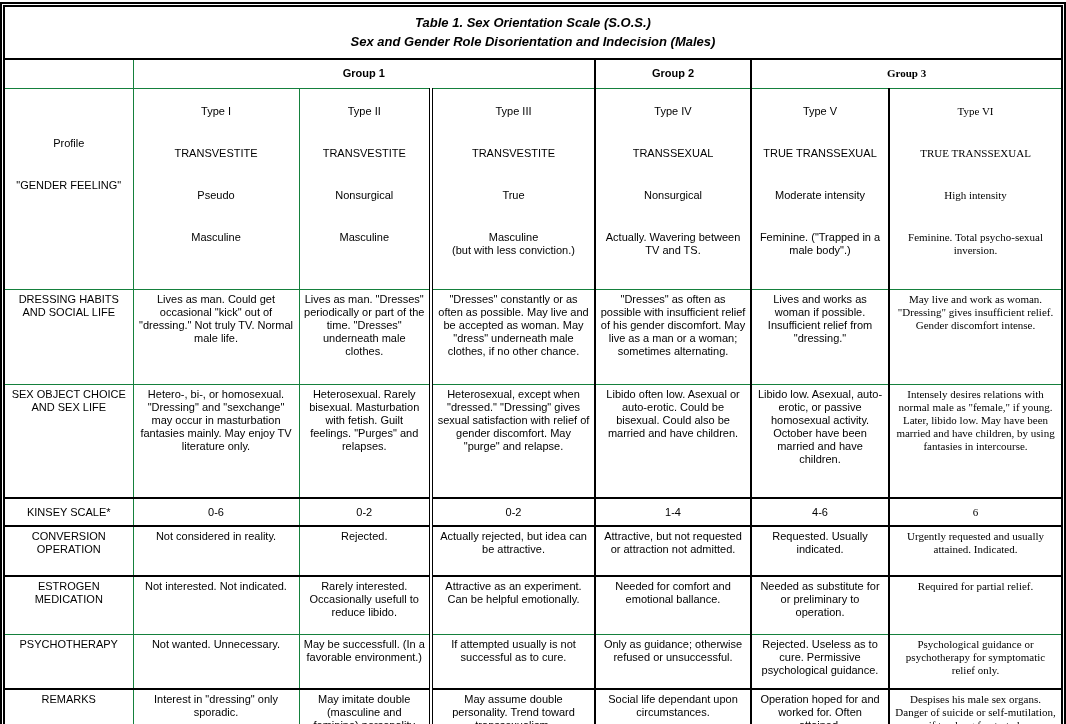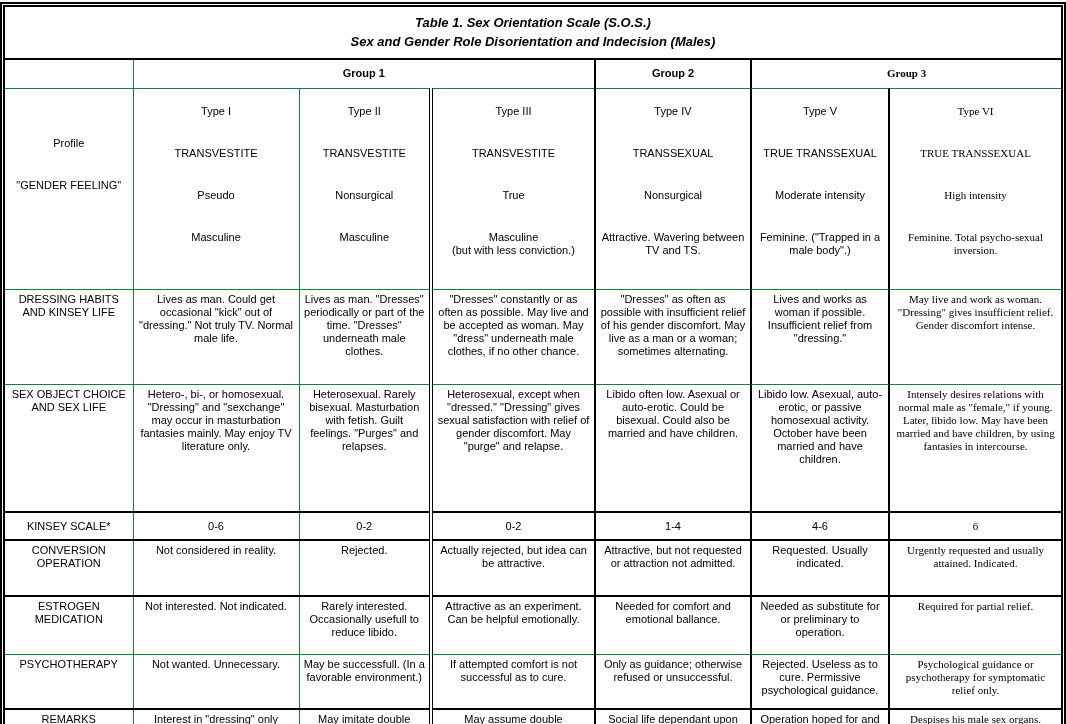--- a/index.html
+++ b/index.html
@@ -37,24 +37,24 @@
   tr.group-row td{border-top:none;font-weight:bold;vertical-align:middle;}
   
   .bl-dbl{border-left:4px double #000 !important;}
   .bl-2{border-left:2px solid #000 !important;}
   
   .bt-2{border-top:2px solid #000 !important;}
   
   tr.group-row{height:29px;margin-left:37px;}
   tr.profile-row{height:123px;}
   tr.r-dressing{height:95px;}
-  tr.r-sexobj{height:128px;margin-left:47px;}
+  tr.r-sexobj{height:114px;margin-left:47px;}
   tr.r-kinsey{height:28px;}
   tr.r-kinsey td{vertical-align:middle;padding:2px 4px;}
-  tr.r-conversion{height:56px;}
+  tr.r-conversion{height:50px;}
   tr.r-estrogen{height:58px;margin-left:40px;}
   tr.r-psycho{height:55px;}
   tr.r-remarks{height:77px;}
   .pline{margin:0 0 16px 0;}
   .profile-label{padding-top:35px !important;}
   td.ptop{padding-top:6px;}
 </style>
 </head>
 <body>
 
@@ -105,38 +105,38 @@
         <div class="pline">Type III</div>
         <div class="pline">TRANSVESTITE</div>
         <div class="pline">True</div>
         <div class="pline">Masculine
 (but with less conviction.)</div>
       </td>
       <td class="ptop bl-2">
         <div class="pline">Type IV</div>
         <div class="pline">TRANSSEXUAL</div>
         <div class="pline">Nonsurgical</div>
-        <div class="pline">Attractive. Wavering between TV and TS.</div>
+        <div class="pline">Actually. Wavering between TV and TS.</div>
       </td>
       <td class="ptop bl-2">
         <div class="pline">Type V</div>
         <div class="pline">TRUE TRANSSEXUAL</div>
         <div class="pline">Moderate intensity</div>
         <div class="pline">Feminine. ("Trapped in a male body".)</div>
       </td>
       <td class="ptop bl-2">
         <div class="pline">Type VI</div>
         <div class="pline">TRUE TRANSSEXUAL</div>
         <div class="pline">High intensity</div>
         <div class="pline">Feminine. Total psycho-sexual inversion.</div>
       </td>
     </tr>
 
     <tr class="r-dressing">
-      <td>DRESSING HABITS AND KINSEY LIFE</td>
+      <td>DRESSING HABITS AND SOCIAL LIFE</td>
       <td>Lives as man. Could get occasional "kick" out of "dressing." Not truly TV. Normal male life.</td>
       <td>Lives as man. "Dresses" periodically or part of the time. "Dresses" underneath male clothes.</td>
       <td class="bl-dbl">"Dresses" constantly or as often as possible. May live and be accepted as woman. May "dress" underneath male clothes, if no other chance.</td>
       <td class="bl-2">"Dresses" as often as possible with insufficient relief of his gender discomfort. May live as a man or a woman; sometimes alternating.</td>
       <td class="bl-2">Lives and works as woman if possible. Insufficient relief from "dressing."</td>
       <td class="bl-2">May live and work as woman. "Dressing" gives insufficient relief. Gender discomfort intense.</td>
     </tr>
 
     <tr class="r-sexobj">
       <td>SEX OBJECT CHOICE AND SEX LIFE</td>
@@ -175,21 +175,21 @@
       <td class="bt-2 bl-dbl">Attractive as an experiment. Can be helpful emotionally.</td>
       <td class="bt-2 bl-2">Needed for comfort and emotional ballance.</td>
       <td class="bt-2 bl-2">Needed as substitute for or preliminary to operation.</td>
       <td class="bt-2 bl-2">Required for partial relief.</td>
     </tr>
 
     <tr class="r-psycho">
       <td>PSYCHOTHERAPY</td>
       <td>Not wanted. Unnecessary.</td>
       <td>May be successfull. (In a favorable environment.)</td>
-      <td class="bl-dbl">If attempted comfort is not successful as to cure.</td>
+      <td class="bl-dbl">If attempted usually is not successful as to cure.</td>
       <td class="bl-2">Only as guidance; otherwise refused or unsuccessful.</td>
       <td class="bl-2">Rejected. Useless as to cure. Permissive psychological guidance.</td>
       <td class="bl-2">Psychological guidance or psychotherapy for symptomatic relief only.</td>
     </tr>
 
     <tr class="r-remarks">
       <td class="bt-2">REMARKS</td>
       <td class="bt-2">Interest in "dressing" only sporadic.</td>
       <td class="bt-2">May imitate double (masculine and feminine) personality with male and female names.</td>
       <td class="bt-2 bl-dbl">May assume double personality. Trend toward transsexualism.</td>

